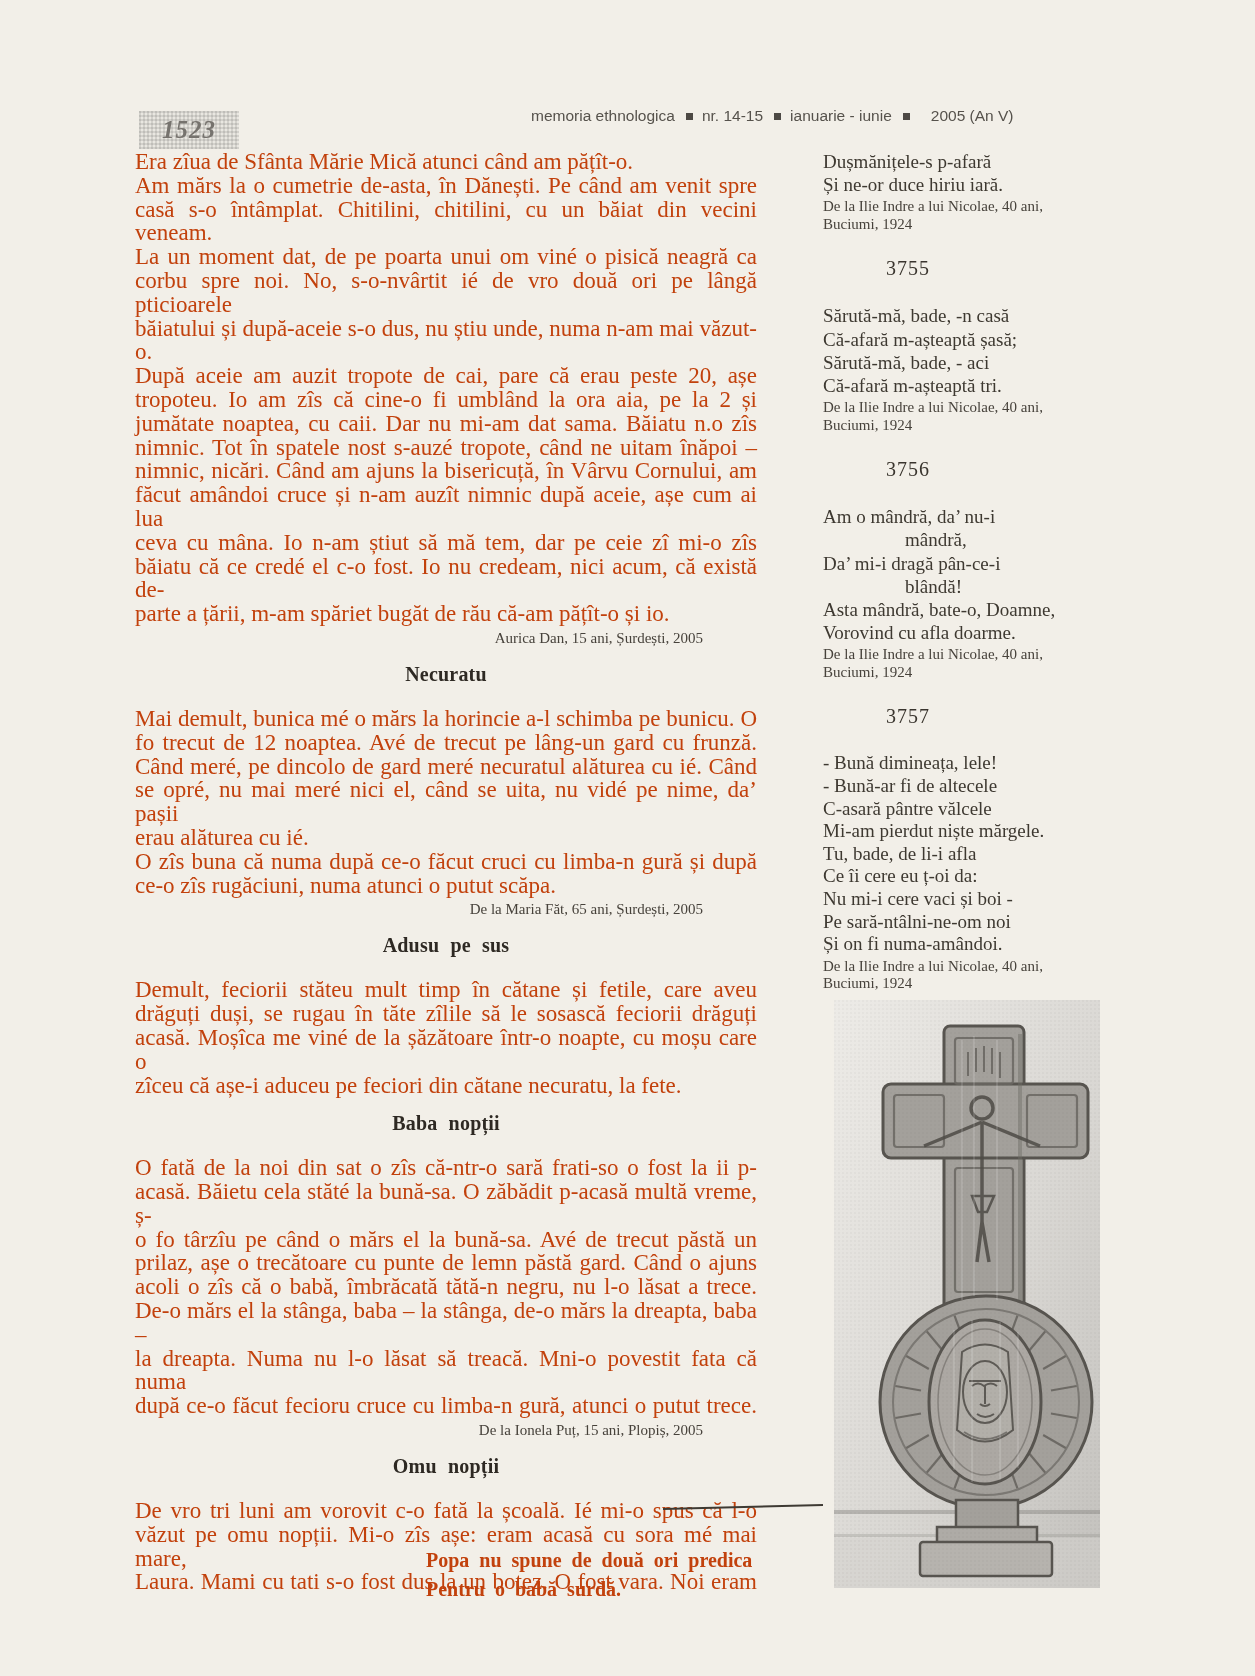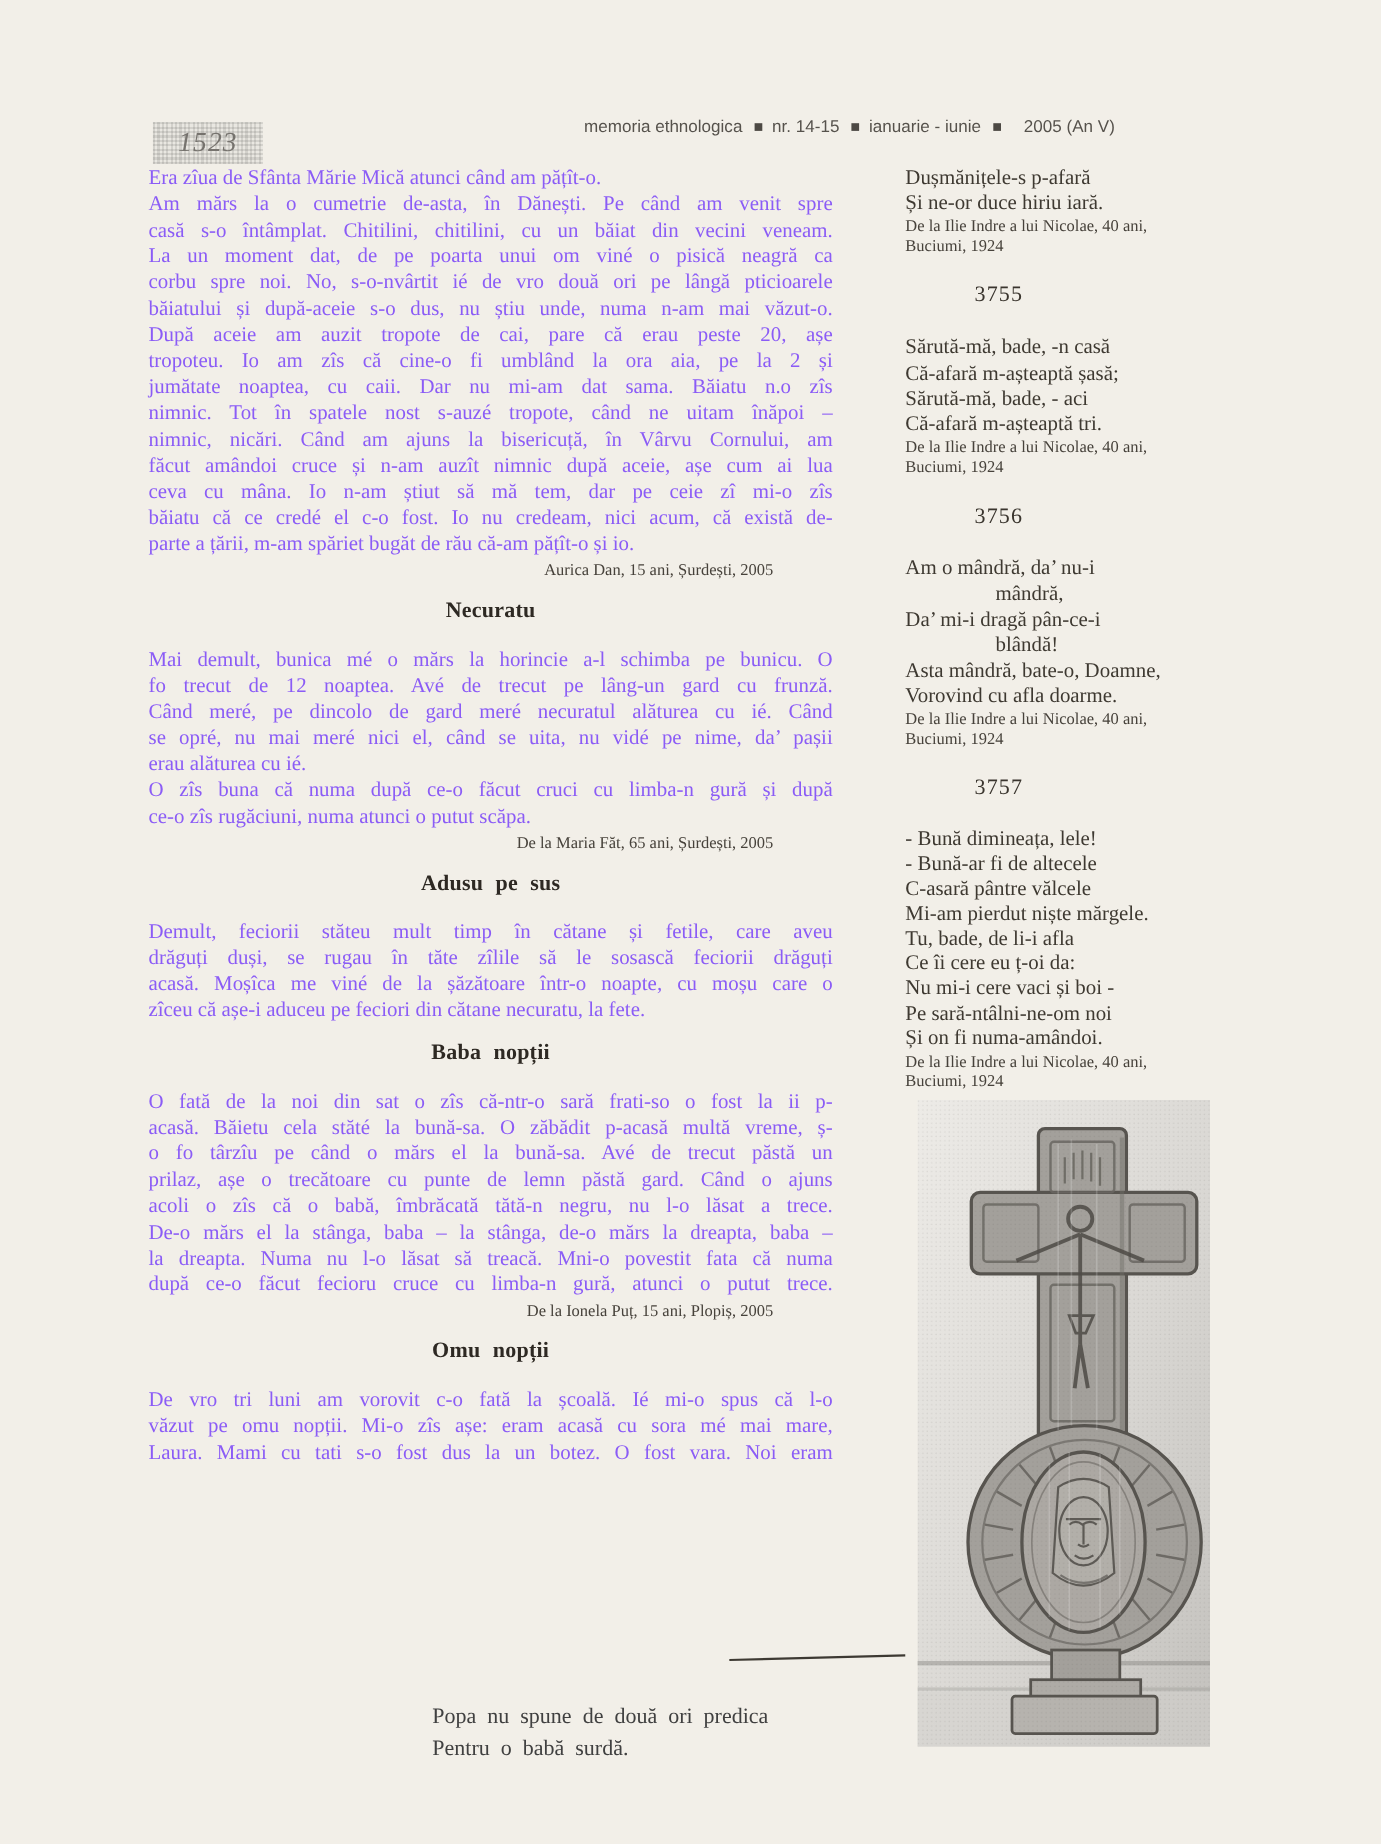--- a/index.html
+++ b/index.html
@@ -16,38 +16,38 @@
   .sq{display:inline-block;width:7px;height:7px;background:#4d4944;margin:0 9px 1px 11px}
   .yr{margin-left:12px}
   
   .stamp{
     position:absolute;left:139px;top:111px;width:100px;height:38px;
     background-color:#e9e7e1;
     background-image:
       repeating-linear-gradient(0deg, rgba(60,60,58,.13) 0 2px, transparent 2px 4px),
       repeating-linear-gradient(90deg, rgba(60,60,58,.13) 0 2px, transparent 2px 4px);
     display:flex;align-items:center;justify-content:center;
-    font-style:italic;font-size:25px;color:#76736e;letter-spacing:1px;
+    font-style:italic;font-size:25px;color:#76736e;letter-spacing:1px;font-weight:bold;
   }
   
   .leftcol{position:absolute;left:135px;top:150px;width:622px}
-  .tl{font-size:19px;line-height:23.8px;text-align:justify;color:#8b5cf6}
+  .tl{font-size:23px;line-height:23.8px;text-align:justify;color:#c2410c}
   .tl.j{text-align-last:justify}
   .attr{font-size:15px;line-height:19px;text-align:right;padding-right:54px;margin-top:3px;color:#47423b}
   .sect{font-size:20px;font-weight:bold;text-align:center;margin:15px 0 21px;color:#2e2923;word-spacing:6px;letter-spacing:.2px}
   
   .rightcol{position:absolute;left:823px;top:150px;width:252px}
   .vl{font-size:19px;line-height:23.2px;color:#3e3931}
   .verse.tight .vl{line-height:22.6px}
   .vl.ind{padding-left:82px}
   .vattr{font-size:15px;line-height:17.5px;color:#47423b;margin-top:2px}
   .vnum{width:170px;text-align:center;font-size:20px;margin:24px 0 24px 0;letter-spacing:1px;color:#3a352e}
   
   .divider{position:absolute;left:663px;top:1506px;width:160px;height:2px;background:#3e3a33;transform:rotate(-1.5deg)}
-  .saying{position:absolute;left:393px;top:1546px;font-size:20px;font-weight:normal;line-height:29px;color:#404040;word-spacing:5px}
+  .saying{position:absolute;left:426px;top:1546px;font-size:20px;font-weight:bold;line-height:29px;color:#c2410c;word-spacing:5px}
   
   .photo{position:absolute;left:834px;top:1000px;width:266px;height:588px}
 </style>
 </head>
 <body>
 
 <div class="stamp">1523</div>
 
 <div class="jheader"><span>memoria ethnologica</span><span class="sq"></span><span>nr. 14-15</span><span class="sq"></span><span>ianuarie - iunie</span><span class="sq"></span><span class="yr">2005 (An V)</span></div>
 

